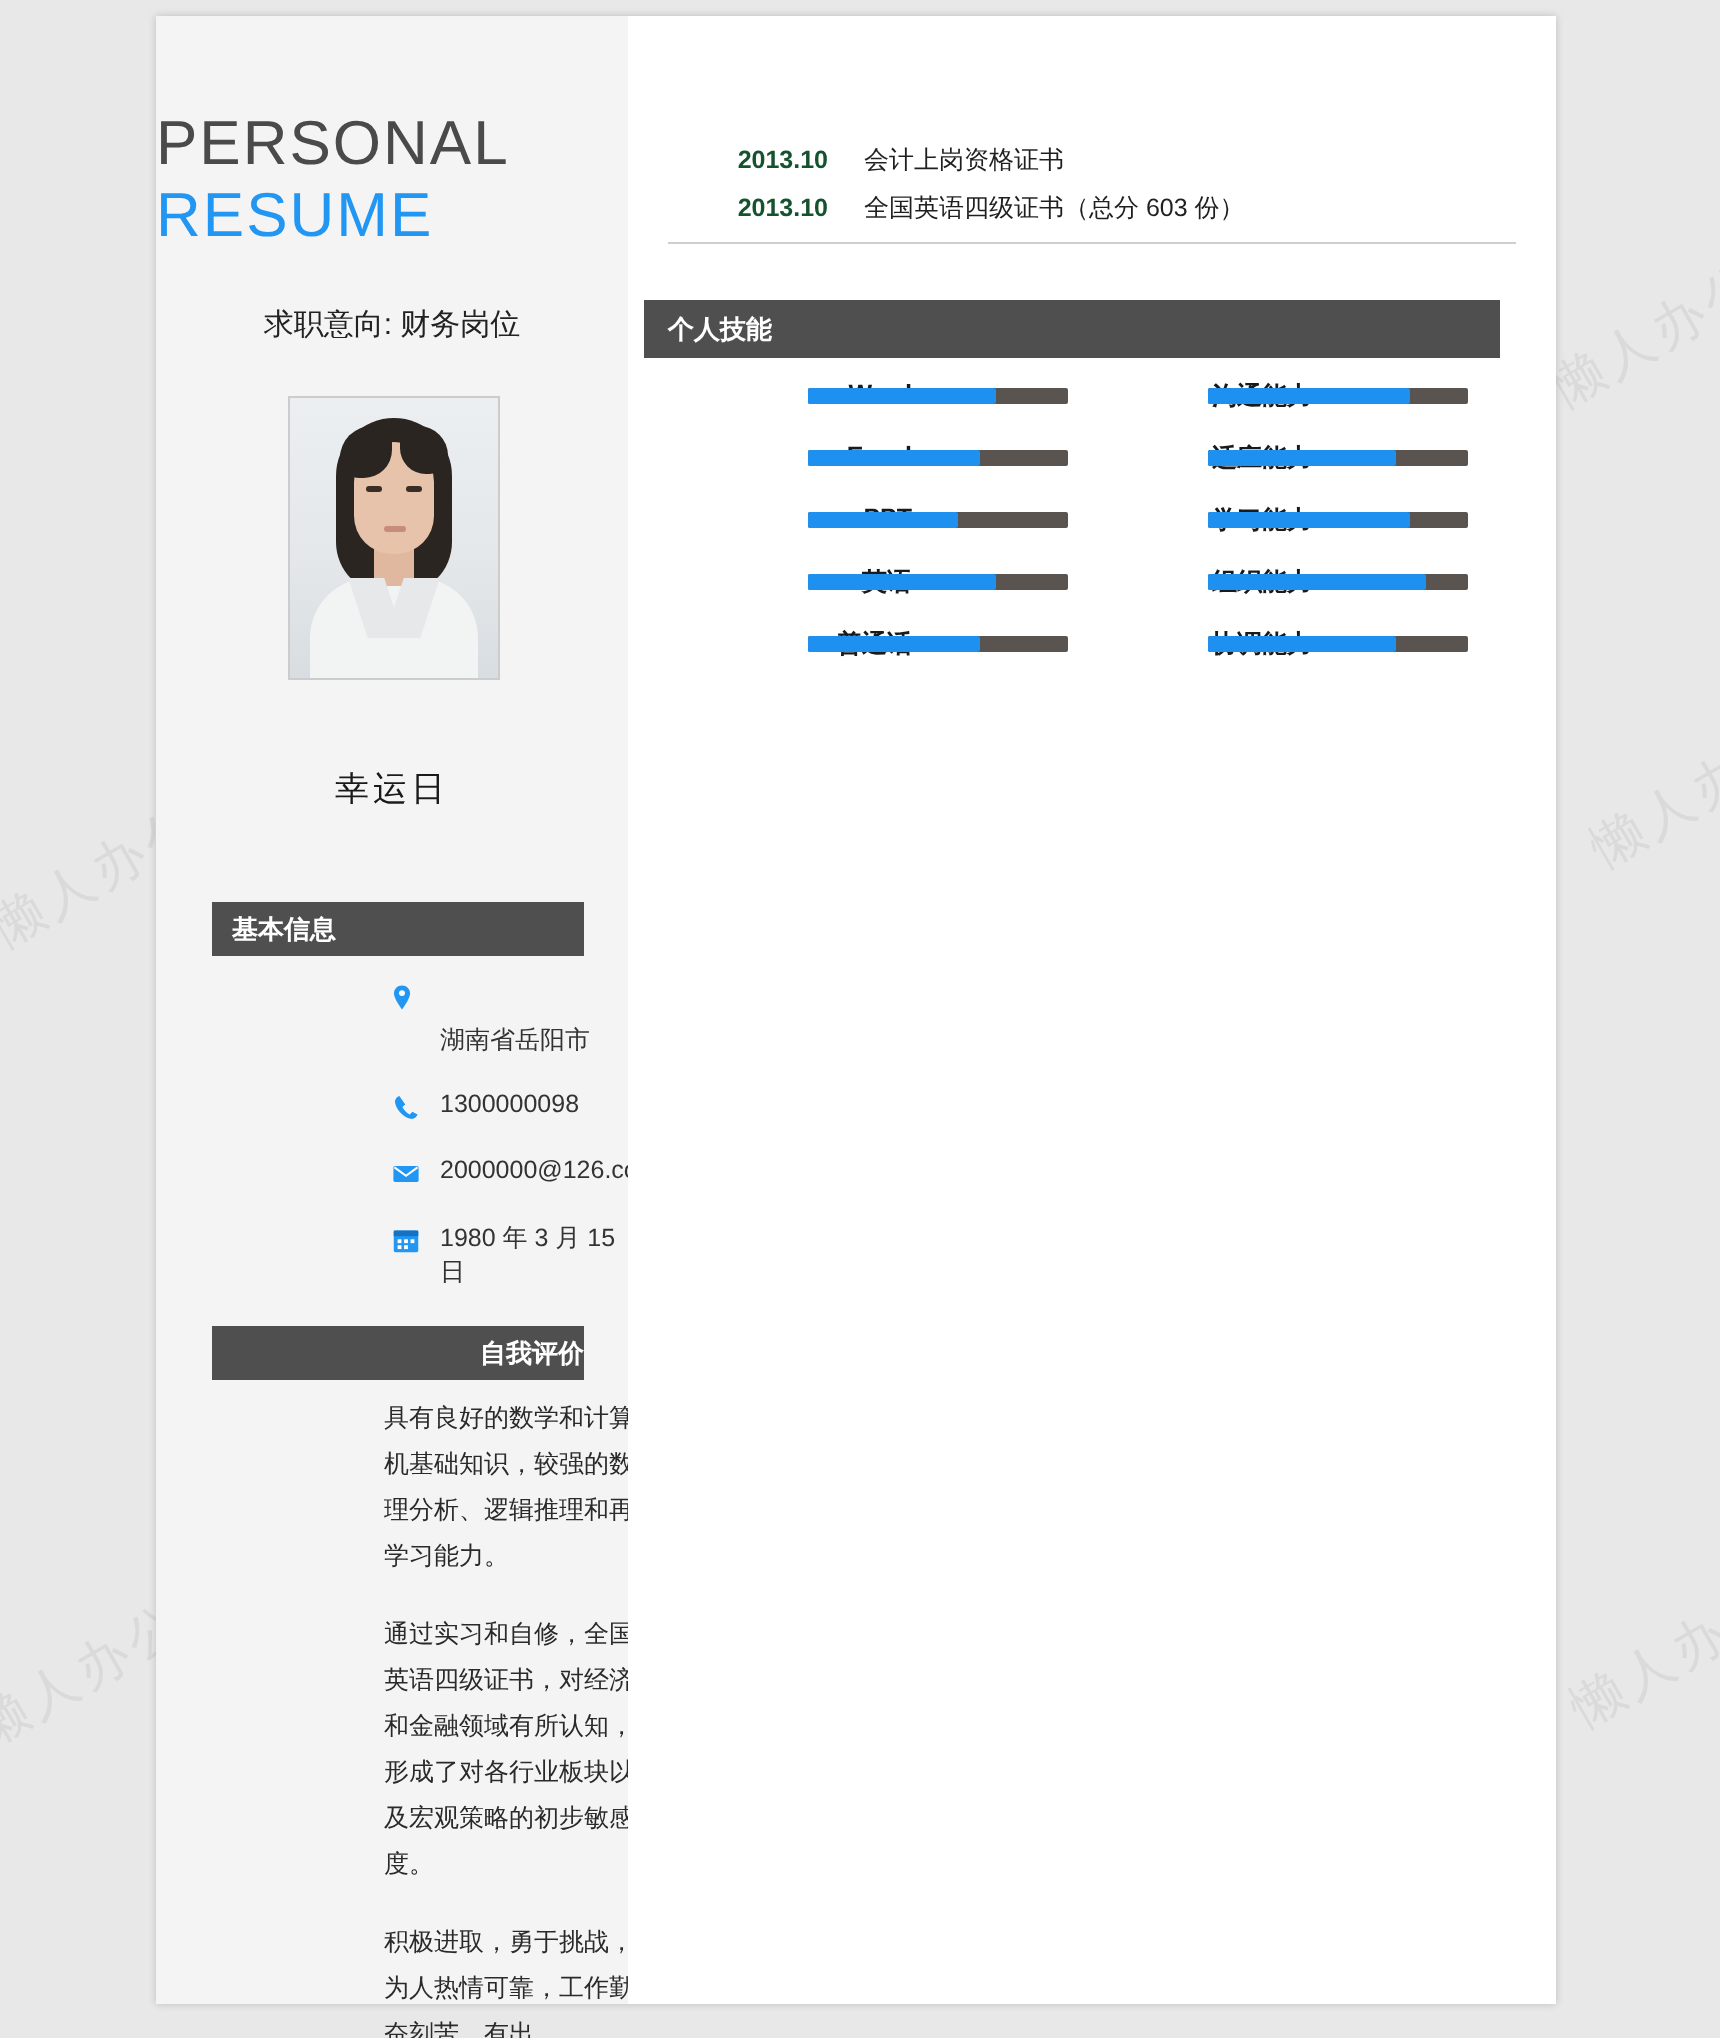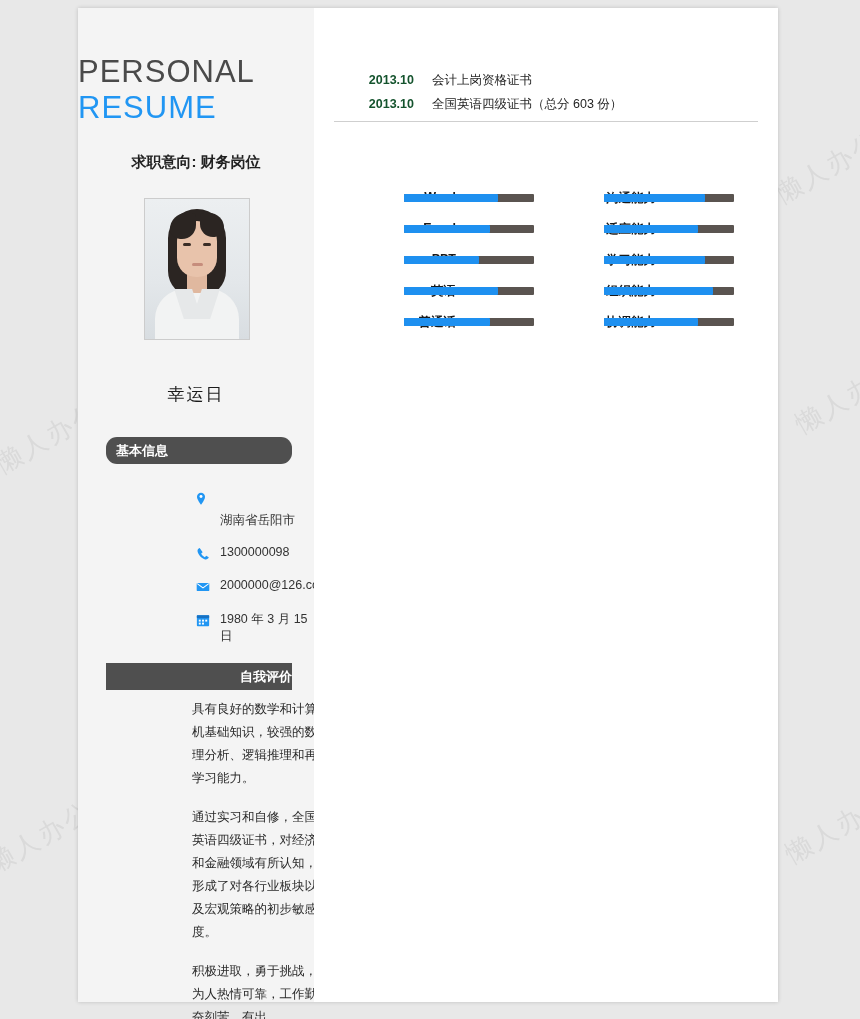--- a/index.html
+++ b/index.html
@@ -66,21 +66,21 @@
     font-weight: 400;
     line-height: 36px;
   }
   .objective {
     position: absolute;
     left: 0;
     top: 145px;
     width: 236px;
     text-align: center;
     font-size: 15px;
-    font-weight: bold;
+    font-weight: normal;
     color: #222;
   }
   .photo-frame {
     position: absolute;
     left: 66px;
     top: 190px;
     width: 104px;
     height: 140px;
     border: 1px solid #cccccc;
     background: #dfe3e6;
@@ -180,21 +180,21 @@
     width: 176px;
     height: 27px;
     background: #4f4f4f;
     color: #ffffff;
     font-size: 13px;
     font-weight: bold;
     line-height: 27px;
     padding-left: 10px;
     box-sizing: content-box;
   }
-  .sb-basic { top: 429px; border-radius: 11px; }
+  .sb-basic { top: 443px; }
   .sb-self  { top: 655px; text-align: right; }
 
   .info-list {
     position: absolute;
     left: 28px;
     top: 504px;
     width: 210px;
   }
   .info-row {
     position: relative;
@@ -435,20 +435,21 @@
           <div class="cert-date">2013.10</div>
           <div class="cert-name">会计上岗资格证书</div>
         </div>
         <div class="cert-row">
           <div class="cert-date">2013.10</div>
           <div class="cert-name">全国英语四级证书（总分 603 份）</div>
         </div>
       </div>
       <div class="cert-rule"></div>
 
+      <div class="skill-bar-header">个人技能</div>
 
       <div class="skills-grid">
 
         <div class="skill-col left">
           <div class="skill-row">
             <span class="skill-label">Word</span>
             <span class="skill-track">
                 <span class="skill-fill" style="width:72%"></span>
               </span>
           </div>

